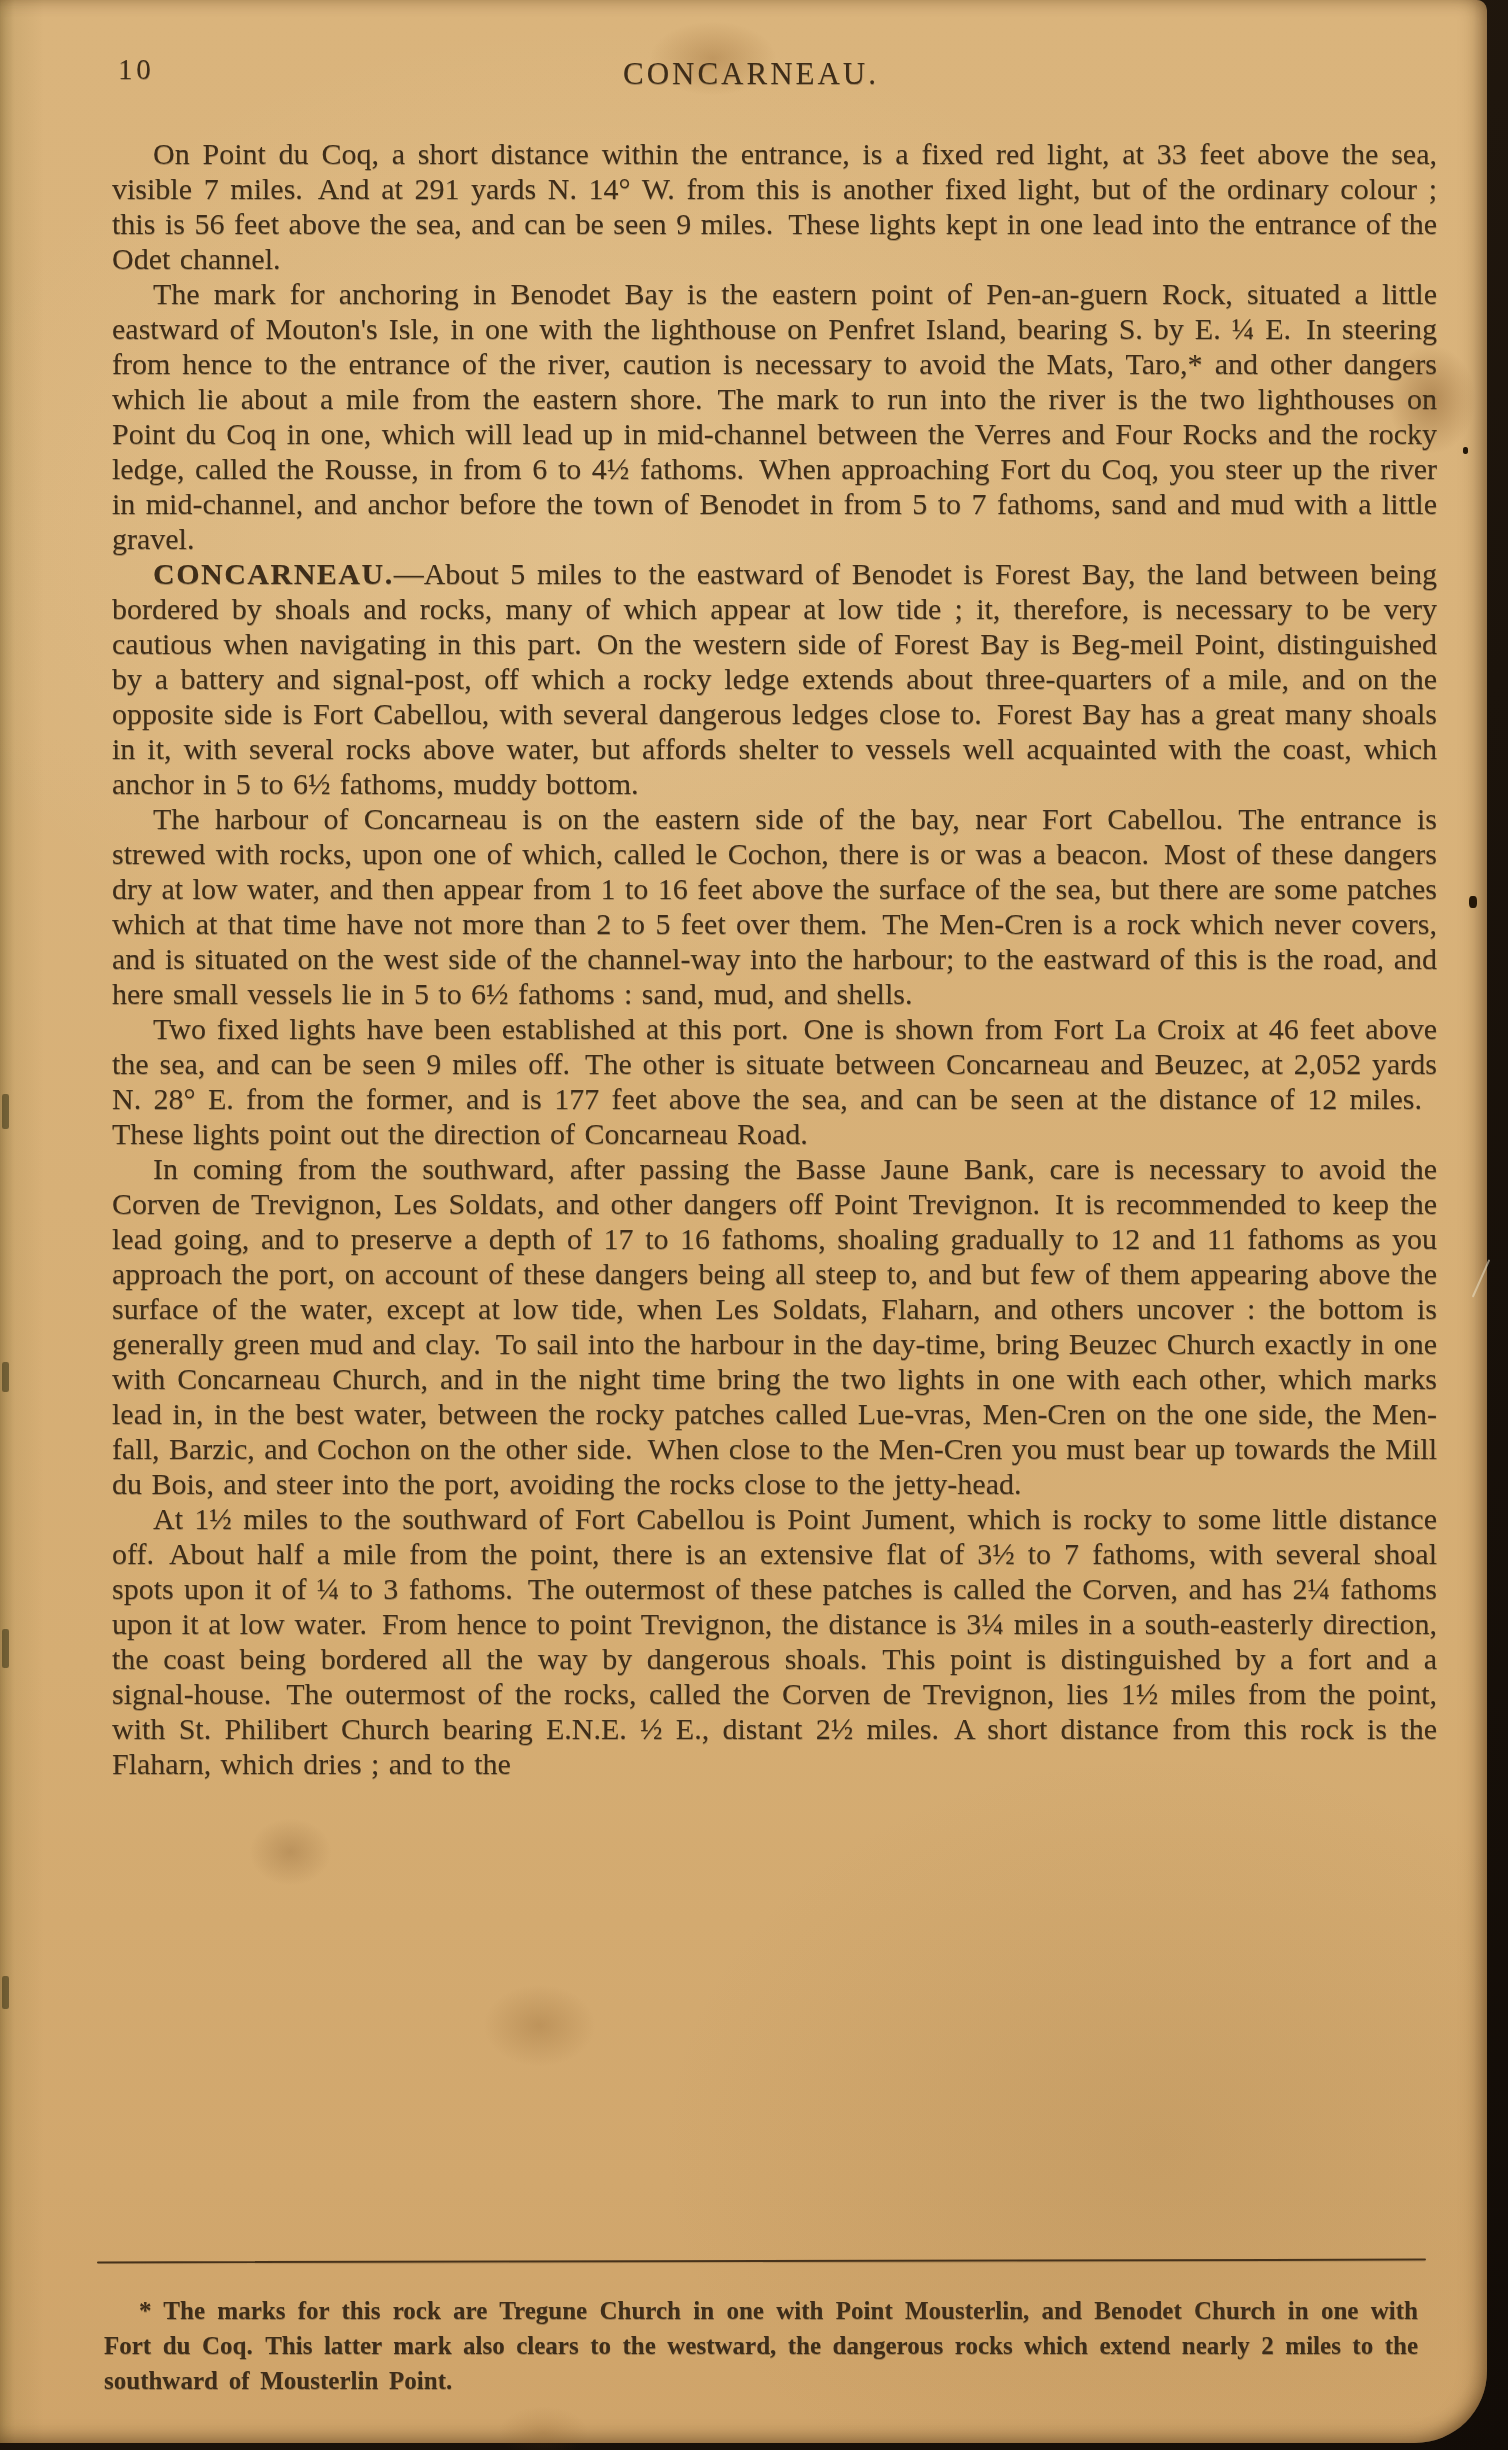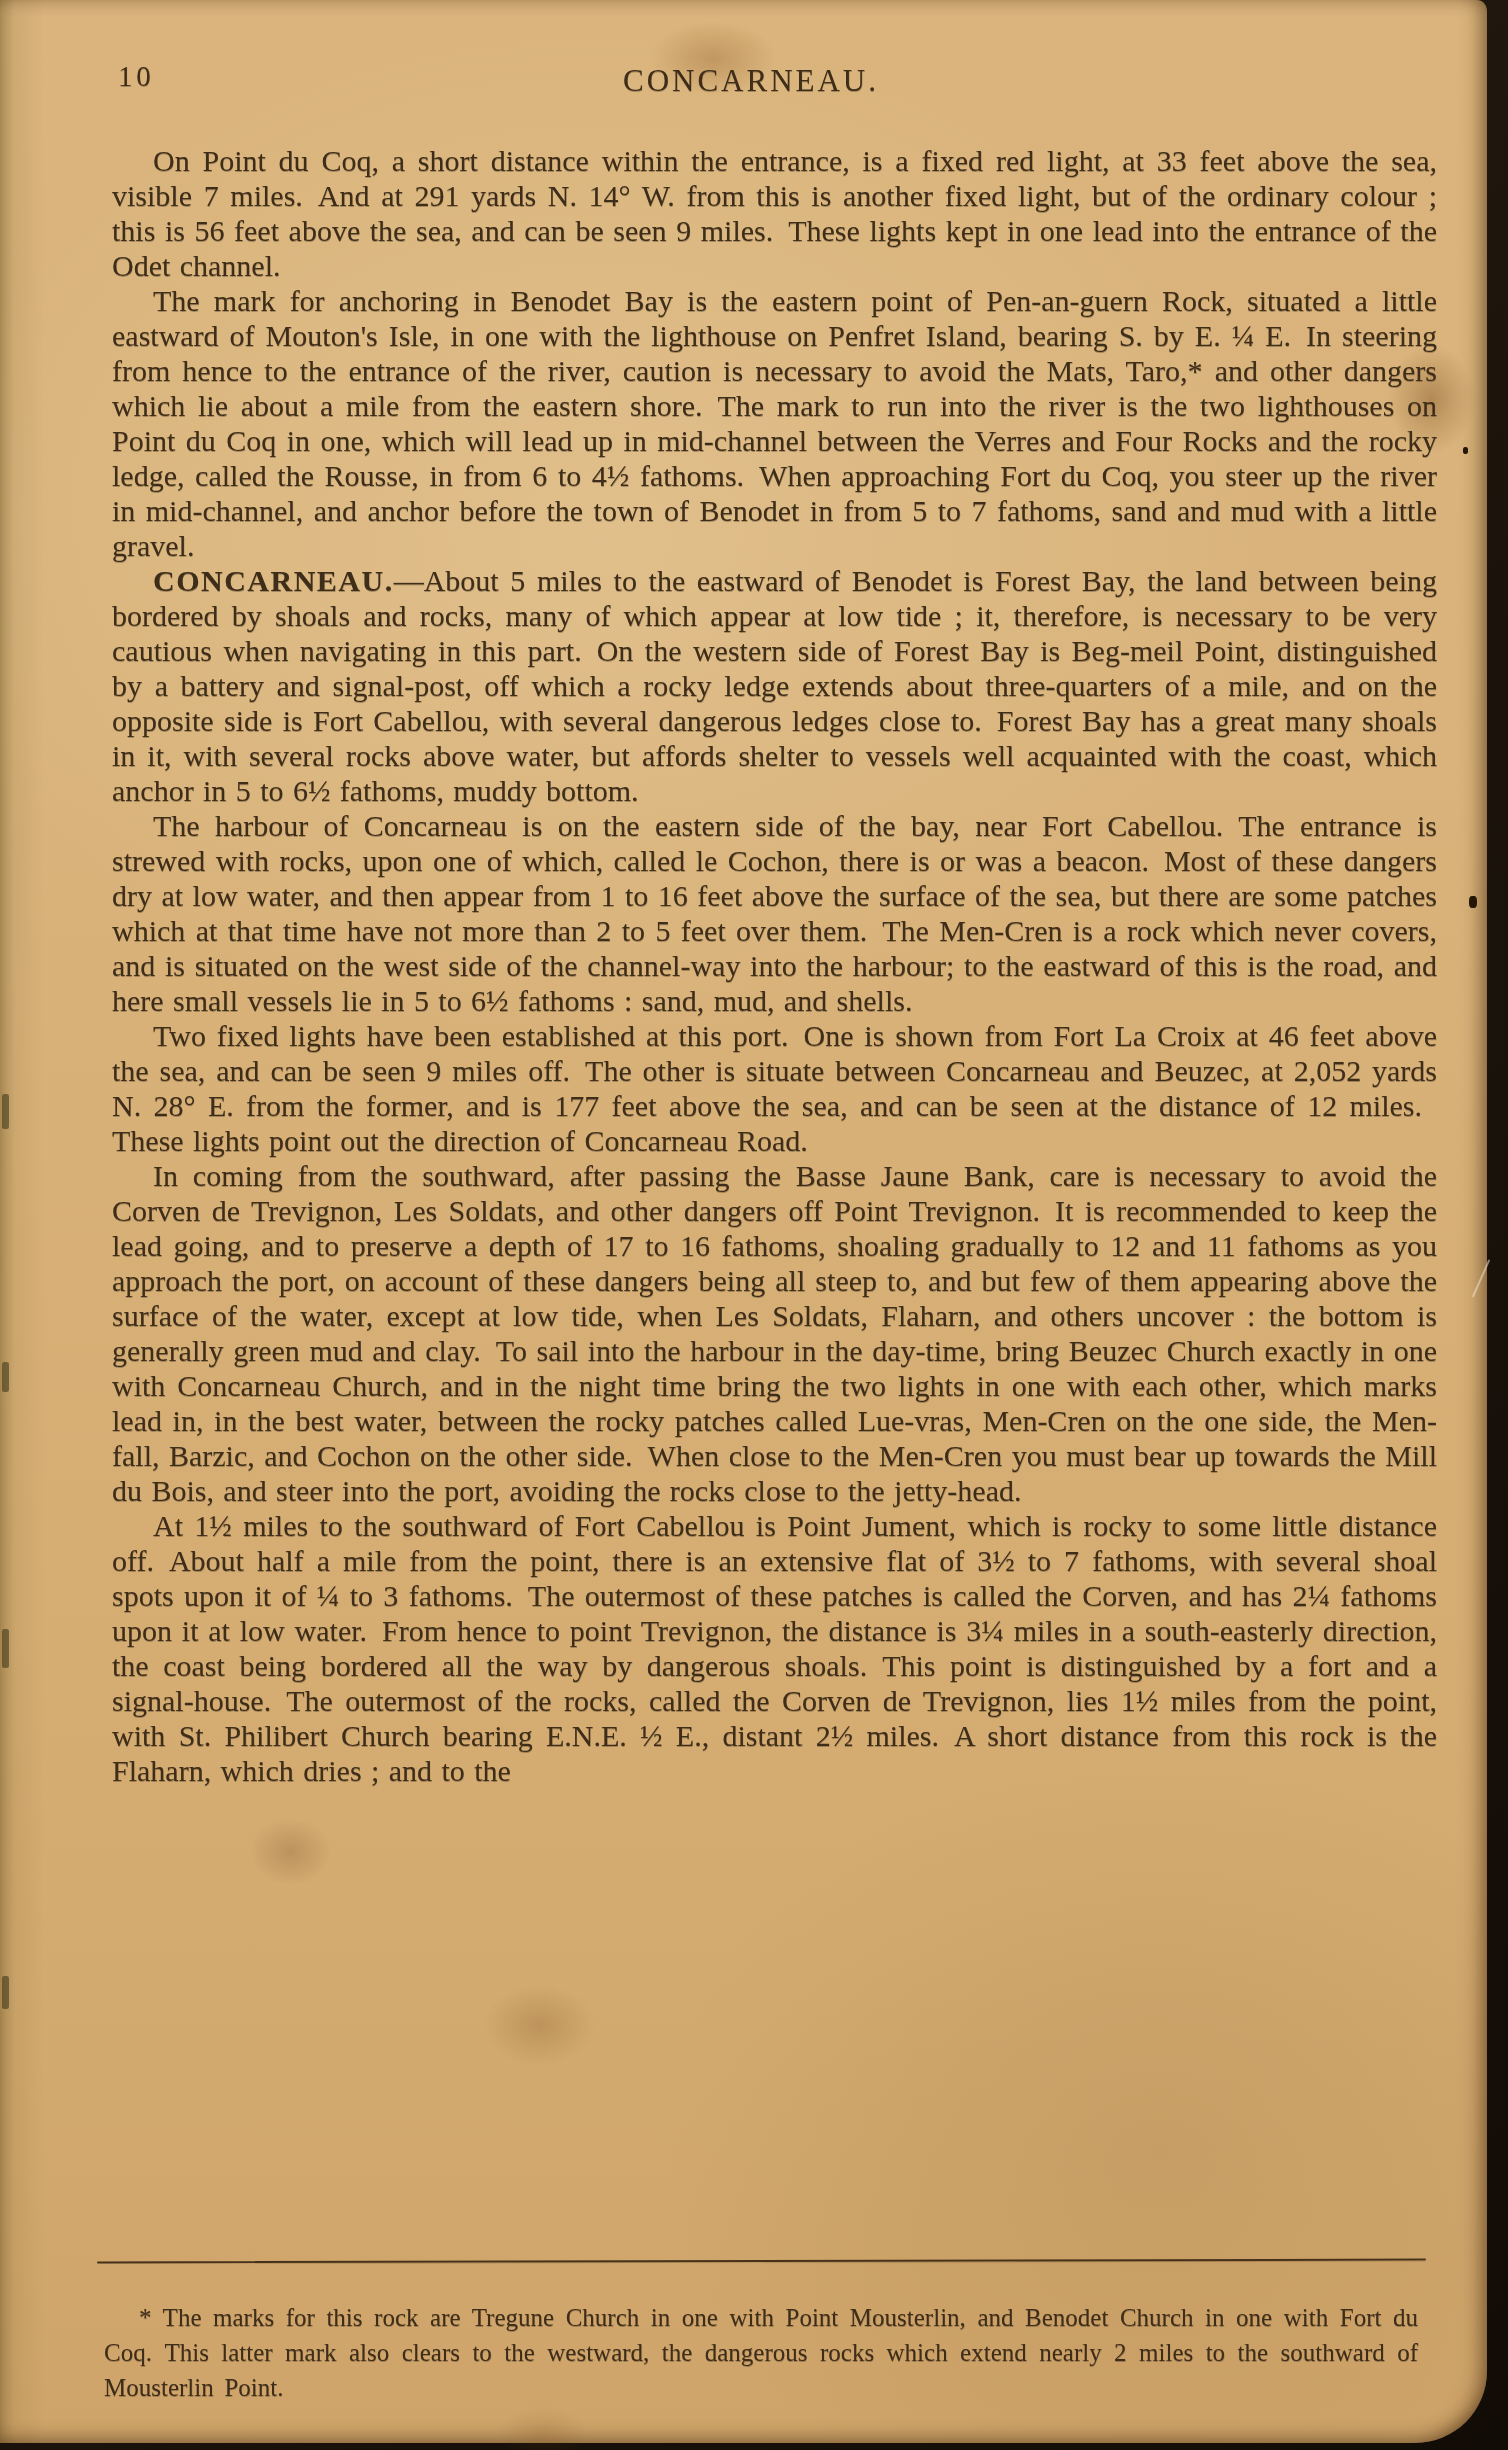--- a/index.html
+++ b/index.html
@@ -52,21 +52,21 @@
   .fleck-1 { left: 1469px; top: 896px; width: 7.5px; height: 12px; }
   .fleck-2 { left: 1463px; top: 447px;  width: 5.3px;  height: 6.8px; }
   .binding-mark { position: absolute; left: 2.3px; width: 6.8px; background: rgba(55,50,20,0.55); border-radius: 2.3px; }
   .bm-1 { top: 1094px; height: 35px; }
   .bm-2 { top: 1362px; height: 30px; }
   .bm-3 { top: 1629px; height: 39px; }
   .bm-4 { top: 1976px; height: 33px; }
   .scratch { position: absolute; left: 1480px; top: 1258px; width: 2.3px; height: 41px;
     background: rgba(235,225,200,0.55); transform: rotate(24deg); border-radius: 1.5px; }
   
-  .ink { color: #3e2d19; text-shadow: 0.3px 0.5px 0.6px rgba(62,45,25,0.35); margin-top: 7px; }
+  .ink { color: #3e2d19; text-shadow: 0.3px 0.5px 0.6px rgba(62,45,25,0.35); }
   .page-number {
     position: absolute; left: 118px; top: 53px;
     font-size: 29px; letter-spacing: 3.8px;
   }
   .running-title {
     position: absolute; left: 91px; top: 56px; width: 1320px;
     text-align: center; font-size: 31px; letter-spacing: 3px;
   }
   .body-text {
     position: absolute; left: 112px; top: 136px; width: 1325px;
@@ -78,21 +78,21 @@
   .lead { font-weight: bold; letter-spacing: 1.5px; }
   .footnote-rule {
     position: absolute; left: 97px; top: 2260px; width: 1329px; height: 2.3px;
     background: #46321b; transform: rotate(-0.12deg);
     border-radius: 1.5px;
     box-shadow: 0 1.5px 0.8px -0.8px rgba(70,50,25,0.4);
   }
   .footnote {
     position: absolute; left: 104px; top: 2293px; width: 1314px;
     font-size: 25px; line-height: 35px;
-    text-align: justify; word-spacing: 4.5px; text-indent: 35px;
+    text-align: justify; word-spacing: 4.5px; text-indent: 35px; font-weight: bold;
   }
 </style>
 </head>
 <body>
 
 <div class="scan">
   <div class="page">
 
     <div class="stain stain-top-center"></div>
     <div class="stain stain-right-mid"></div>

